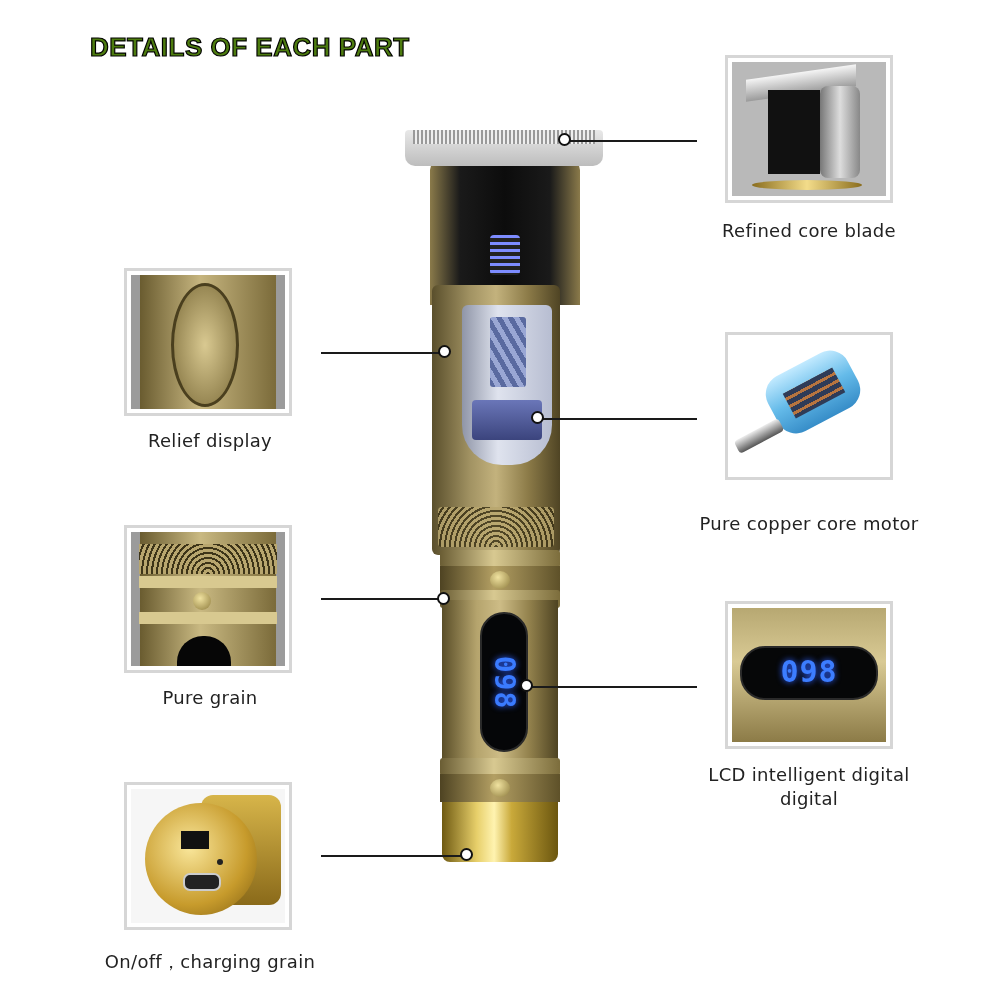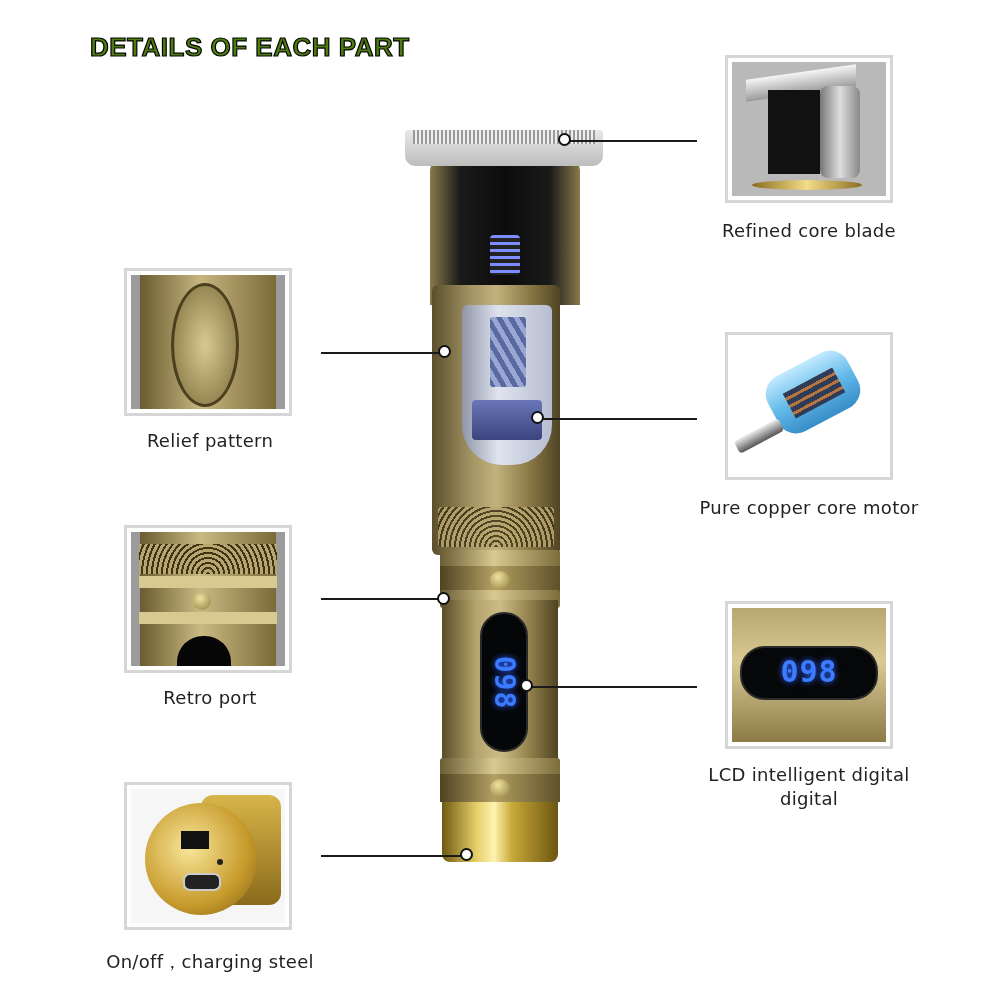--- a/index.html
+++ b/index.html
@@ -152,51 +152,51 @@
 </div>
 <div class="caption" style="left:700px; top:219px; width:218px;">Refined core blade</div>
 
 <div class="thumb" style="left:725px; top:332px; width:168px; height:148px;">
   <div class="inner art-motor">
       <div class="cyl"></div>
       <div class="core"></div>
       <div class="shaft"></div>
     </div>
 </div>
-<div class="caption" style="left:690px; top:496px; width:238px;">Pure copper core motor</div>
+<div class="caption" style="left:690px; top:512px; width:238px;">Pure copper core motor</div>
 
 <div class="thumb" style="left:725px; top:601px; width:168px; height:148px;">
   <div class="inner art-lcd">
       <div class="pill"></div>
       <div class="digits">098</div>
     </div>
 </div>
 <div class="caption" style="left:690px; top:763px; width:238px;">LCD intelligent digital</div>
 <div class="caption" style="left:690px; top:787px; width:238px;">digital</div>
 
 <div class="thumb" style="left:124px; top:268px; width:168px; height:148px;">
   <div class="inner art-relief">
       <div class="oval"></div>
     </div>
 </div>
-<div class="caption" style="left:110px; top:429px; width:200px;">Relief pattern</div>
+<div class="caption" style="left:110px; top:429px; width:200px;">Relief display</div>
 
 <div class="thumb" style="left:124px; top:525px; width:168px; height:148px;">
   <div class="inner art-retro">
       <div class="w"></div>
       <div class="r1"></div>
       <div class="k"></div>
       <div class="r2"></div>
       <div class="win"></div>
     </div>
 </div>
-<div class="caption" style="left:110px; top:686px; width:200px;">Retro port</div>
+<div class="caption" style="left:110px; top:686px; width:200px;">Pure grain</div>
 
 <div class="thumb" style="left:124px; top:782px; width:168px; height:148px;">
   <div class="inner art-port">
       <div class="tube"></div>
       <div class="can"></div>
       <div class="sw"></div>
       <div class="led"></div>
       <div class="usb"></div>
     </div>
 </div>
-<div class="caption" style="left:95px; top:950px; width:230px;">On/off，charging steel</div>
+<div class="caption" style="left:95px; top:950px; width:230px;">On/off，charging grain</div>
 
 </body></html>

